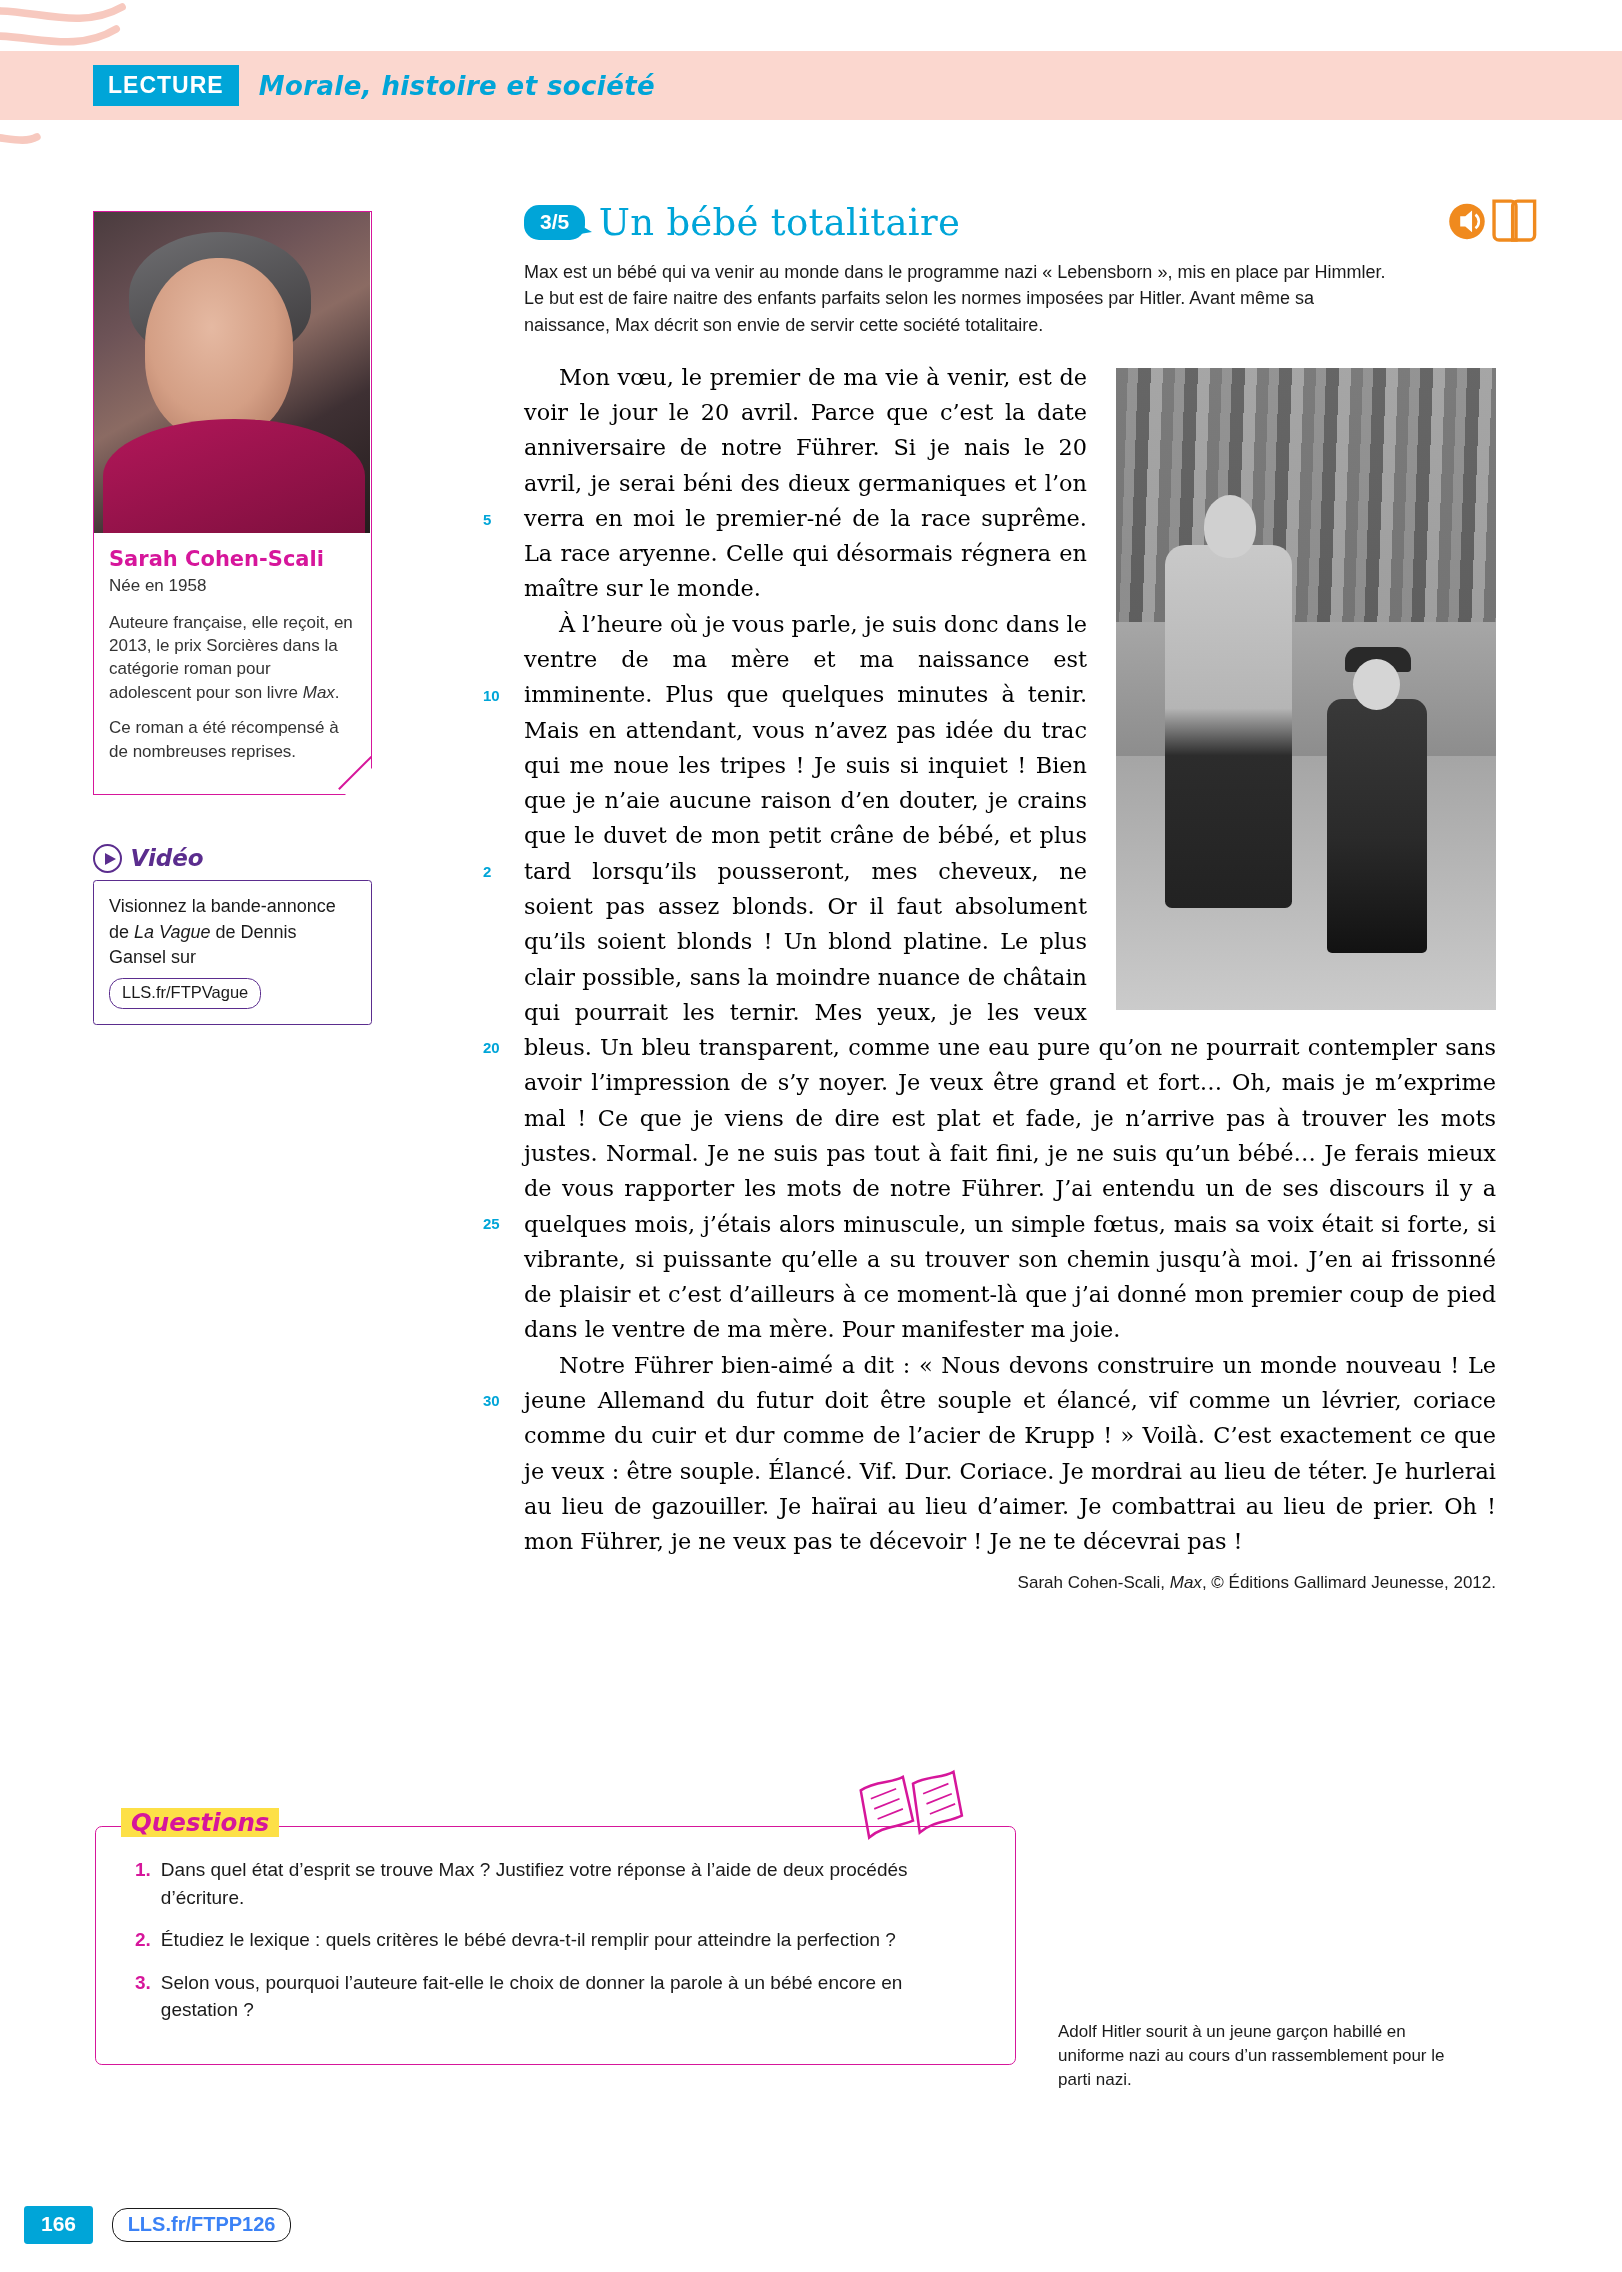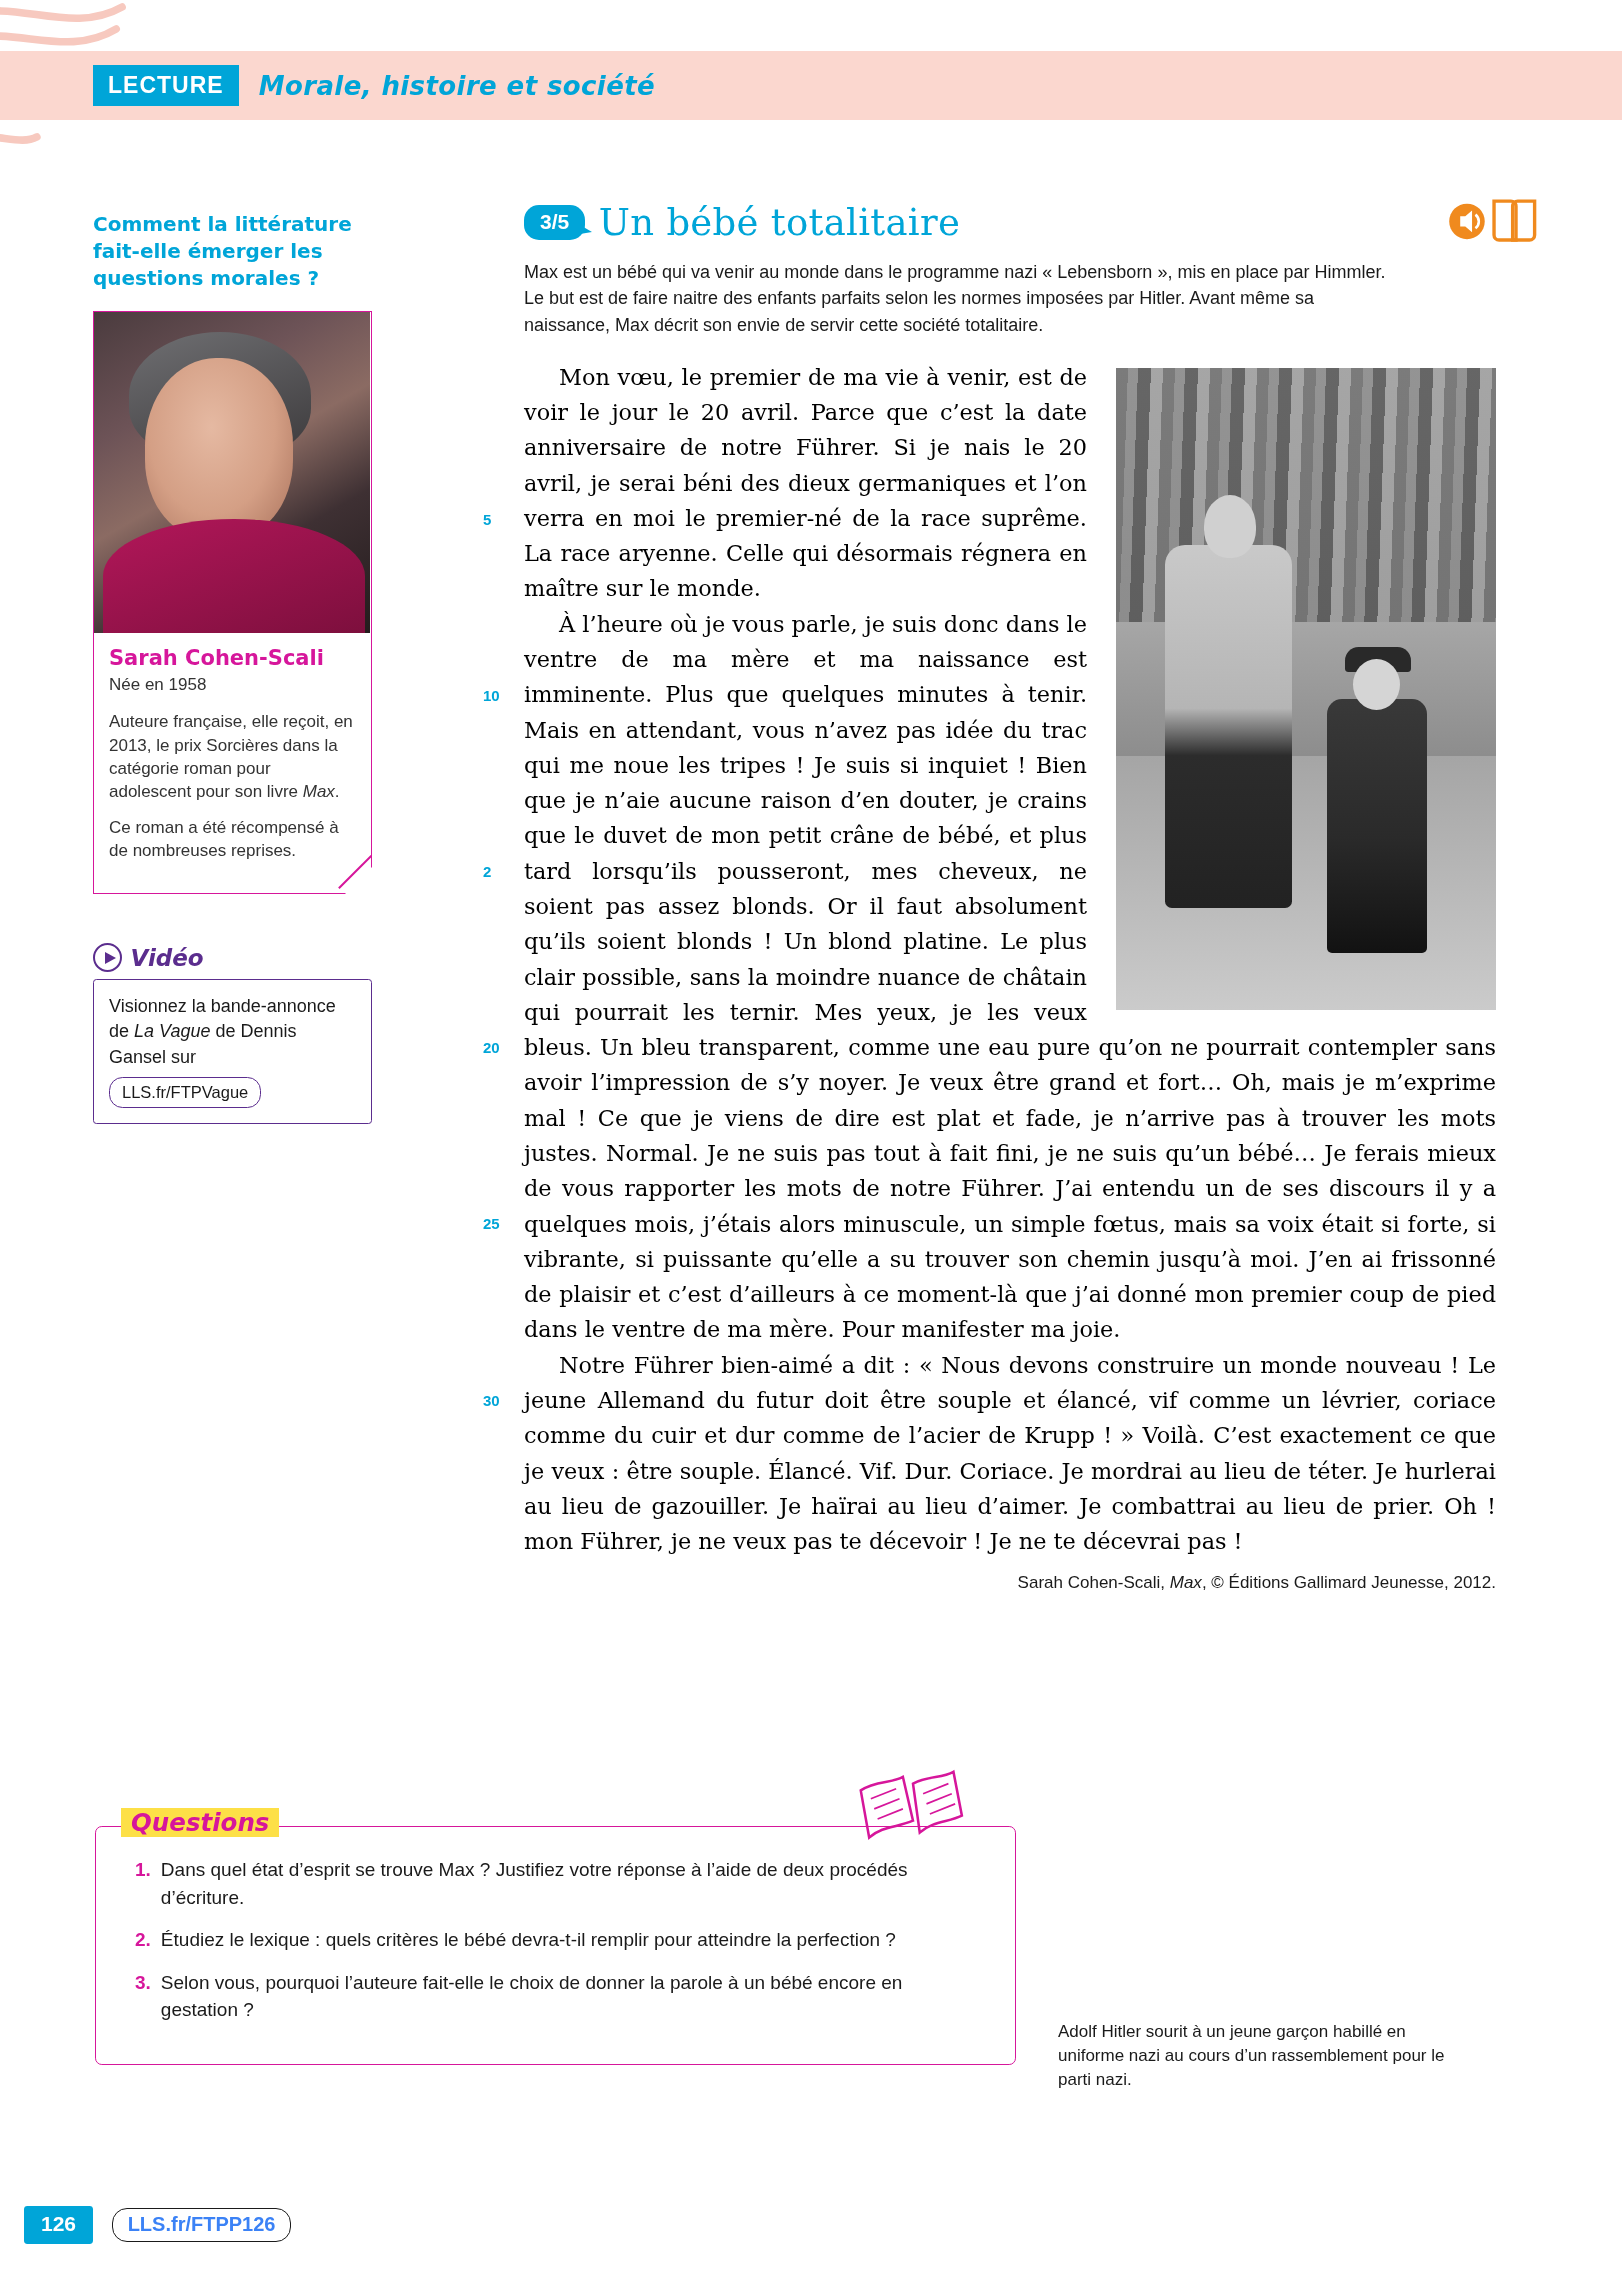--- a/index.html
+++ b/index.html
@@ -446,21 +446,20 @@
 </div>
 
 <div class="header-band"></div>
 <div class="header-inner">
   <span class="lecture-tag">LECTURE</span>
   <span class="header-title">Morale, histoire et société</span>
 </div>
 
 <div class="left-col">
 
-  <div class="left-question">Comment la littérature fait-elle émerger les questions morales ?</div>
 
   <div class="author-card">
     <div class="author-photo">
       <div class="photo-hair"></div>
       <div class="photo-face"></div>
       <div class="photo-body"></div>
     </div>
     <div class="author-info">
       <div class="author-name">Sarah Cohen-Scali</div>
       <div class="author-birth">Née en 1958</div>
@@ -569,16 +568,16 @@
     <span class="q-num">2.</span>
     <span>Étudiez le lexique : quels critères le bébé devra-t-il remplir pour atteindre la perfection ?</span>
   </div>
   <div class="q-item">
     <span class="q-num">3.</span>
     <span>Selon vous, pourquoi l’auteure fait-elle le choix de donner la parole à un bébé encore en gestation ?</span>
   </div>
 </div>
 
 <div class="footer">
-  <span class="page-num-badge">126</span>
+  <span class="page-num-badge">166</span>
   <span class="footer-chip">LLS.fr/FTPP126</span>
 </div>
 
 
 </body></html>

